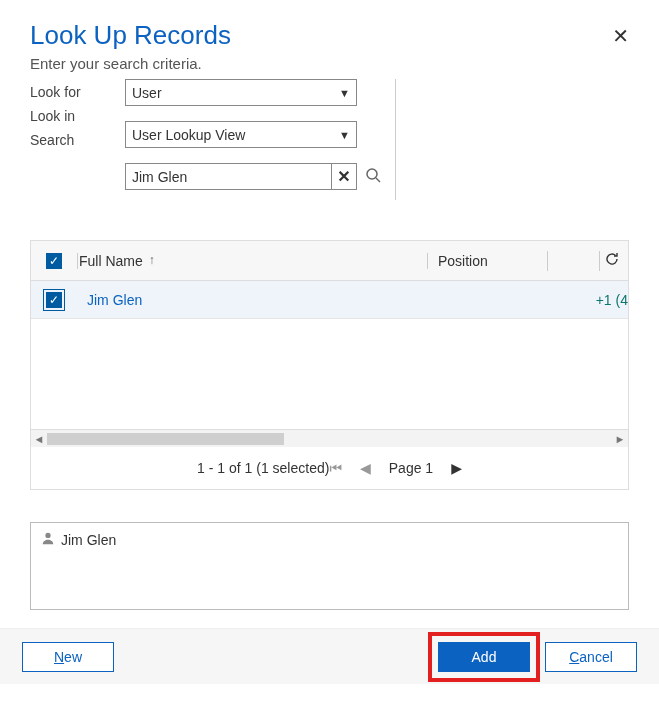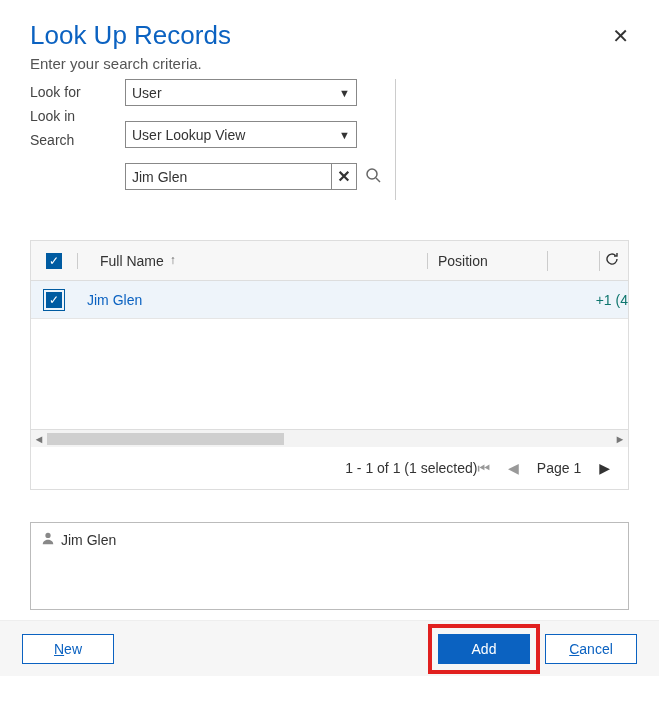--- a/index.html
+++ b/index.html
@@ -38,21 +38,21 @@
   }
   .mag {
     margin-left:8px; color:#666; cursor:pointer;
   }
   .grid-area { margin-top:40px; border:1px solid #ddd; }
   .grid-header {
     display:flex; align-items:center; height:40px; background:#f7f7f7;
     border-bottom:1px solid #ddd; font-size:14px; color:#333;
   }
   .col-check { width:46px; display:flex; justify-content:center; }
-  .col-name { flex:0 0 350px; display:flex; align-items:flex-start; border-left:1px solid #ccc; padding-left:22px; }
+  .col-name { flex:0 0 350px; display:flex; align-items:flex-start; border-left:1px solid #ccc; padding-left:1px; }
   .col-pos { flex:0 0 120px; border-left:1px solid #ccc; padding-left:10px; }
   .col-refresh { flex:1; border-left:1px solid #ccc; display:flex; align-items:center; justify-content:flex-end; padding-right:8px; gap:4px; }
   .sort-arrow { margin-left:6px; color:#666; font-size:12px; }
   .checkbox {
     width:16px; height:16px; border:1px solid #005ba1; background:#005ba1;
     display:flex; align-items:center; justify-content:center; color:#fff; font-size:12px;
     cursor:pointer;
   }
   .checkbox.outlined { outline:1px solid #005ba1; outline-offset:2px; }
   .grid-row {
@@ -64,21 +64,21 @@
   .row-phone { flex:1; text-align:right; padding-right:0; color:#0f766e; overflow:hidden; white-space:nowrap; }
   .grid-empty { height:110px; background:#fff; }
   .hscroll {
     height:18px; background:#f3f3f3; border-top:1px solid #ddd;
     display:flex; align-items:center;
   }
   .hscroll .arrow { width:16px; text-align:center; color:#777; font-size:11px; cursor:pointer;}
   .hscroll .track { flex:1; height:14px; background:#f3f3f3; position:relative; }
   .hscroll .thumb { position:absolute; left:0; top:1px; height:12px; width:42%; background:#cfcfcf; }
   .pager {
-    display:flex; align-items:center; justify-content:flex-end;
+    display:flex; align-items:center; justify-content:center;
     height:42px; padding:0 18px; background:#fff;
   }
   .pager-left { color:#333; }
   .pager-right { display:flex; align-items:center; gap:18px; color:#333; }
   .nav-ico { color:#333; cursor:pointer; }
   .nav-ico.disabled { color:#999; }
   .selected-area { margin-top:14px; display:flex; }
   .sel-left { width:140px; display:flex; flex-direction:column; gap:8px; padding-top:36px; position:relative;}
   .sel-label { position:absolute; top:0; left:140px; font-weight:600; font-size:13.5px; color:#222;}
   .sel-btn {
@@ -87,21 +87,21 @@
   }
   .sel-box {
     flex:1; border:1px solid #bbb; min-height:88px; padding:8px 10px; margin-top:18px;
     font-size:14px; color:#333;
   }
   .sel-item { display:flex; align-items:center; gap:6px; }
   .person-ico { color:#888; }
   .red-box { border:4px solid #e1201f; padding:6px; display:inline-block; }
   .red-box-select { position:absolute; top:28px; left:-6px; }
   .footer {
-    margin-top:10px; height:56px; background:#f6f6f6; border-top:1px solid #eee;
+    margin-top:18px; height:56px; background:#f6f6f6; border-top:1px solid #eee;
     display:flex; align-items:center; justify-content:space-between; padding:0 22px;
   }
   .btn-outline {
     min-width:92px; height:30px; border:1px solid #0b62c1; background:#fff; color:#0b62c1;
     font-size:14px; cursor:pointer; padding:0 14px;
   }
   .btn-primary {
     min-width:92px; height:30px; border:1px solid #0b62c1; background:#0b62c1; color:#fff;
     font-size:14px; cursor:pointer; padding:0 14px;
   }

